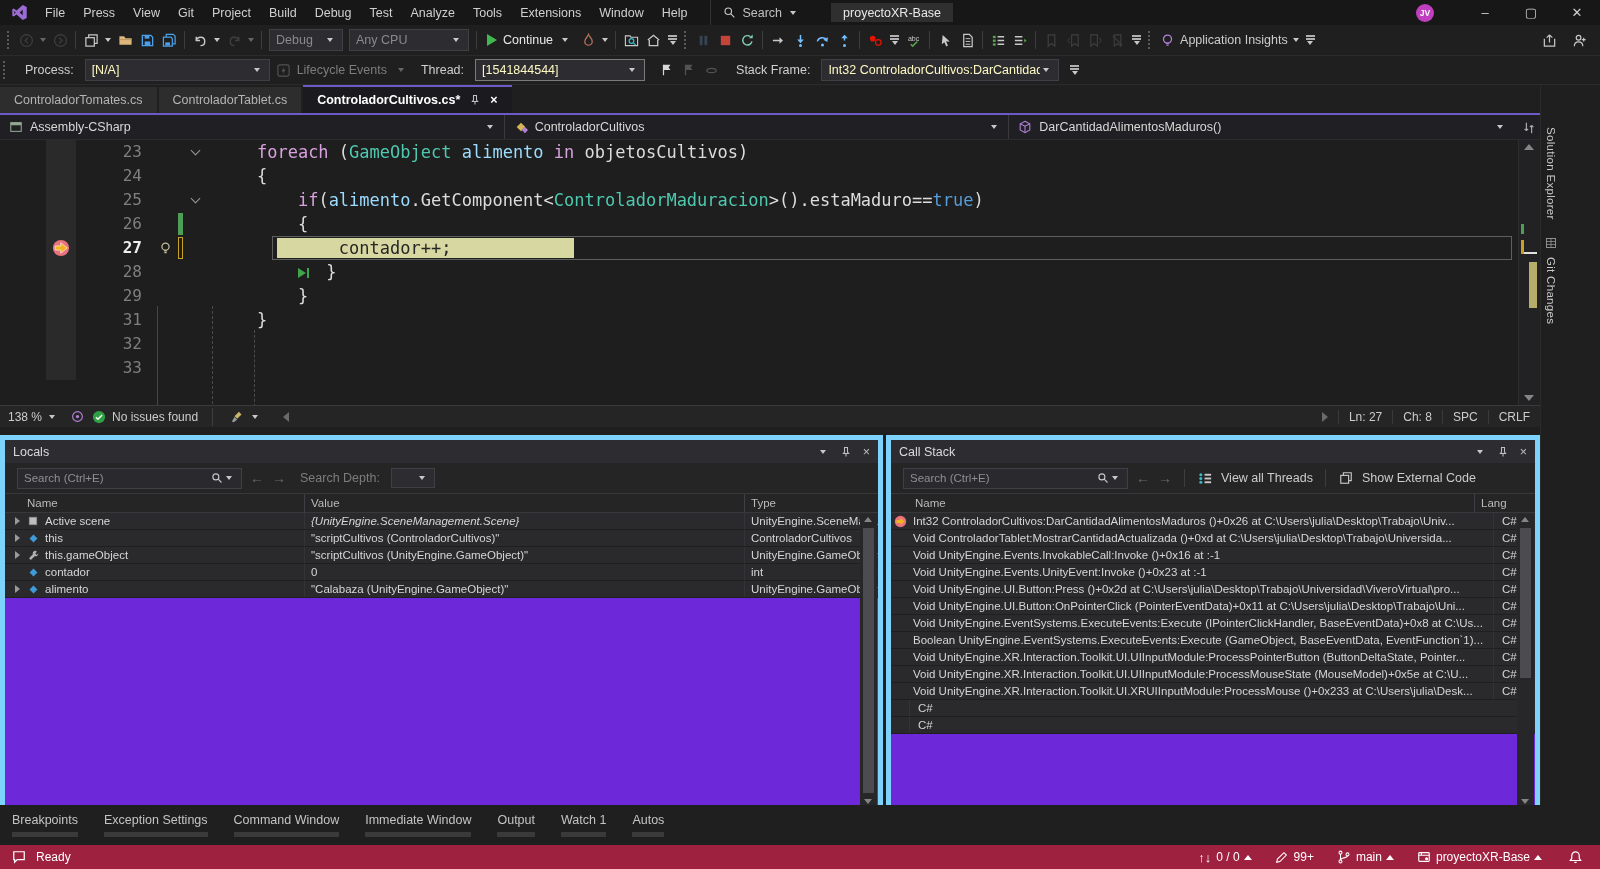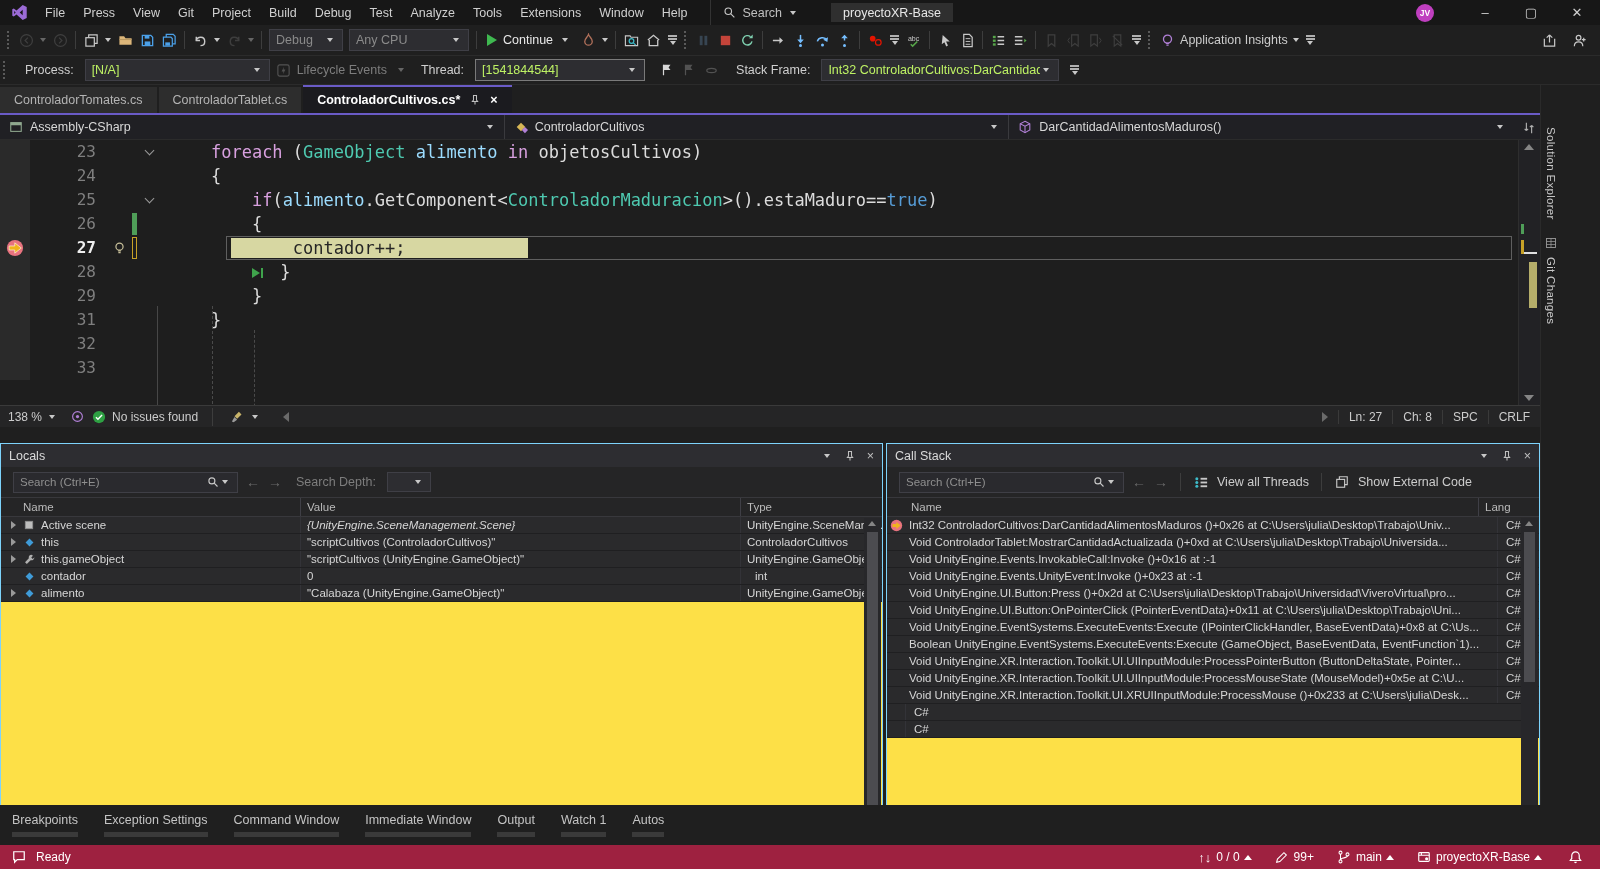--- a/index.html
+++ b/index.html
@@ -17,40 +17,40 @@
   .menucaret .bar { width:9px; height:1.5px; background:#b0b0b0; margin-bottom:1.5px; }
   
   #titlebar { left:0; top:0; width:1600px; height:25px; background:#171717; display:flex; align-items:center; }
   .menu-item { padding:0 9px; height:25px; display:flex; align-items:center; color:#d0d0d0; }
   #title-search { display:flex; align-items:center; gap:5px; padding:16px 10px; border-left:1px solid #333; height:25px; margin-left:14px; color:#c0c0c0; }
   #title-project { background:#2f2f2f; color:#e8e8e8; height:19px; padding:0 12px; display:flex; align-items:center; margin-left:22px; }
   #avatar { width:18px; height:18px; border-radius:50%; background:#bf3fbf; color:#fff; font-size:8.5px; font-weight:bold; display:flex; align-items:center; justify-content:center; }
   .winbtn { width:46px; height:25px; display:flex; align-items:center; justify-content:center; color:#d0d0d0; font-size:13px; }
   
   #toolbar { left:0; top:25px; width:1600px; height:31px; background:#1f1f1f; border-bottom:1px solid #2b2b2b; display:flex; align-items:center; padding-left:4px; }
-  .combo { background:#2d2d31; border:1px solid #3f3f46; height:22px; display:flex; align-items:center; justify-content:space-between; padding:0 6px; color:#bef264; margin:0 3px; }
+  .combo { background:#2d2d31; border:1px solid #3f3f46; height:22px; display:flex; align-items:center; justify-content:space-between; padding:0 6px; color:#fef9c3; margin:0 3px; }
   .combo.dim { color:#8a8a8a; }
   #btn-continue { display:flex; align-items:center; gap:6px; padding:0 6px; color:#e8e8e8; }
   .play-tri { width:0; height:0; border-top:6px solid transparent; border-bottom:6px solid transparent; border-left:10px solid #3fb950; }
   
   #debugbar { left:0; top:56px; width:1600px; height:29px; background:#1f1f1f; border-bottom:1px solid #2b2b2b; display:flex; align-items:center; }
   #debugbar .lbl { color:#cfcfcf; margin:0 8px 0 14px; }
   #debugbar .lbl.dim, .dimtxt { color:#7d7d7d; }
   
   #tabwell { left:0; top:85px; width:1600px; height:30px; background:#1f1f1f; border-bottom:2px solid #6a5bc7; display:flex; align-items:flex-end; }
   .doctab { height:26px; display:flex; align-items:center; padding:0 14px; margin-right:2px; background:#2d2d2d; color:#b4b4b4; }
   .doctab.active { background:#1b1b1f; color:#ffffff; font-weight:bold; border-top:2px solid #6a5bc7; height:28px; gap:8px; }
   #tab-right-icons { margin-left:auto; display:flex; align-items:center; margin-bottom:5px; }
   
   #navbar { left:0; top:115px; width:1540px; height:25px; background:#202024; border-bottom:1px solid #2b2b2b; display:flex; }
   .navsec { width:505px; display:flex; align-items:center; gap:6px; padding:0 8px; border-right:1px solid #3a3a3e; color:#d8d8d8; }
   .navsec .caret { margin-left:auto; }
   
   #editor { left:0; top:140px; width:1540px; height:265px; background:#1e1e1e; overflow:hidden; }
-  .ed-row { display:flex; height:24px; position:relative; }
+  .ed-row { display:flex; height:24px; position:relative;padding-left:46px; }
   .ed-bp { width:30px; background:#2a2a2a; flex:0 0 auto; display:flex; align-items:center; justify-content:center; }
   .ed-num { width:78px; flex:0 0 auto; text-align:right; padding-right:12px; font-family:"DejaVu Sans Mono", monospace; font-size:16px; line-height:24px; color:#7f7f7f; }
   .ed-num.cur { color:#eeeeee; font-weight:bold; }
   .ed-bulb { width:22px; flex:0 0 auto; display:flex; align-items:center; justify-content:center; }
   .ed-track { width:10px; flex:0 0 auto; position:relative; }
   .track-saved { position:absolute; left:2px; top:1px; bottom:1px; width:5px; background:#4f9e58; }
   .track-mod { position:absolute; left:2px; top:1px; bottom:1px; width:5px; border:1.5px solid #c8a227; }
   .ed-fold { width:18px; flex:0 0 auto; display:flex; align-items:center; justify-content:center; }
   .chev { width:7px; height:7px; border-right:1.5px solid #9a9a9a; border-bottom:1.5px solid #9a9a9a; transform:rotate(45deg); margin-top:-3px; }
   .ed-code { flex:1; font-family:"DejaVu Sans Mono", monospace; font-size:17px; line-height:24px; white-space:pre; color:#dcdcdc; padding-left:12px; position:relative; }
@@ -63,21 +63,21 @@
   .runto .tri { width:0; height:0; border-top:5px solid transparent; border-bottom:5px solid transparent; border-left:8px solid #3fa44c; }
   .runto .bar { width:2px; height:10px; background:#3fa44c; margin-left:1px; }
   
   #vscroll { left:1518px; top:140px; width:22px; height:265px; background:#222225; border-left:1px solid #2e2e2e; }
   .sb-arrow { width:0; height:0; border-left:5px solid transparent; border-right:5px solid transparent; position:absolute; left:5px; }
   
   #edstatus { left:0; top:405px; width:1540px; height:22px; background:#252526; border-top:1px solid #3a3a3a; display:flex; align-items:center; font-size:12px; }
   #edstatus .cell { padding:0 10px; border-left:1px solid #3a3a3a; height:100%; display:flex; align-items:center; }
   
   #lower { left:0; top:427px; width:1540px; height:378px; background:#1f1f1f; }
-  .panel { position:absolute; top:16px; height:378px; background:#fde047; border:1px solid #7dd3fc; }
+  .panel { position:absolute; top:8px; height:378px; background:#6d28d9; border:5px solid #7dd3fc; }
   #locals { left:0; width:883px; }
   #callstack { left:886px; width:654px; }
   .ptitle { height:23px; background:#2d2d31; display:flex; align-items:center; padding:0 8px; color:#dadada; }
   .ptitle .icons { margin-left:auto; display:flex; align-items:center; gap:10px; color:#c0c0c0; }
   .ptoolbar { height:30px; display:flex; align-items:center; padding:0 12px; gap:8px; background:#252526; }
   .searchbox { width:225px; height:21px; background:#2a2a2e; border:1px solid #3f3f46; color:#8f8f8f; display:flex; align-items:center; padding:0 6px; font-size:11.5px; }
   .searchbox .mag { margin-left:auto; display:flex; align-items:center; }
   .navarrow { color:#6a6a6a; font-size:14px; }
   .gridhead { height:20px; display:flex; background:#252526; border-top:1px solid #38383c; border-bottom:1px solid #38383c; color:#bababa; font-size:11.5px; align-items:center; }
   .gridhead .gc { border-right:1px solid #3f3f46; height:100%; display:flex; align-items:center; padding-left:6px; }
@@ -744,21 +744,21 @@
           <div class="gc" style="width: 300px;">
             <span class="expander none"></span>
             <span class="ic" style="width: 16px; height: 16px;">
               <svg width="13" height="13" viewBox="0 0 16 16">
                 <rect x="4.6" y="4.6" width="6.8" height="6.8" transform="rotate(45 8 8)" fill="#3f9bd8"></rect>
               </svg>
             </span>
             <span style="margin-left: 4px;">contador</span>
           </div>
           <div class="gc" style="width: 440px;">0</div>
-          <div class="gc" style="flex: 1 1 0%; border-right: none; margin-left: 8px;">int</div>
+          <div class="gc" style="flex: 1 1 0%; border-right: none;">int</div>
         </div>
         <div class="grow">
           <div class="gc" style="width: 300px;">
             <span class="expander"></span>
             <span class="ic" style="width: 16px; height: 16px;">
               <svg width="13" height="13" viewBox="0 0 16 16">
                 <rect x="4.6" y="4.6" width="6.8" height="6.8" transform="rotate(45 8 8)" fill="#3f9bd8"></rect>
               </svg>
             </span>
             <span style="margin-left: 4px;">alimento</span>

